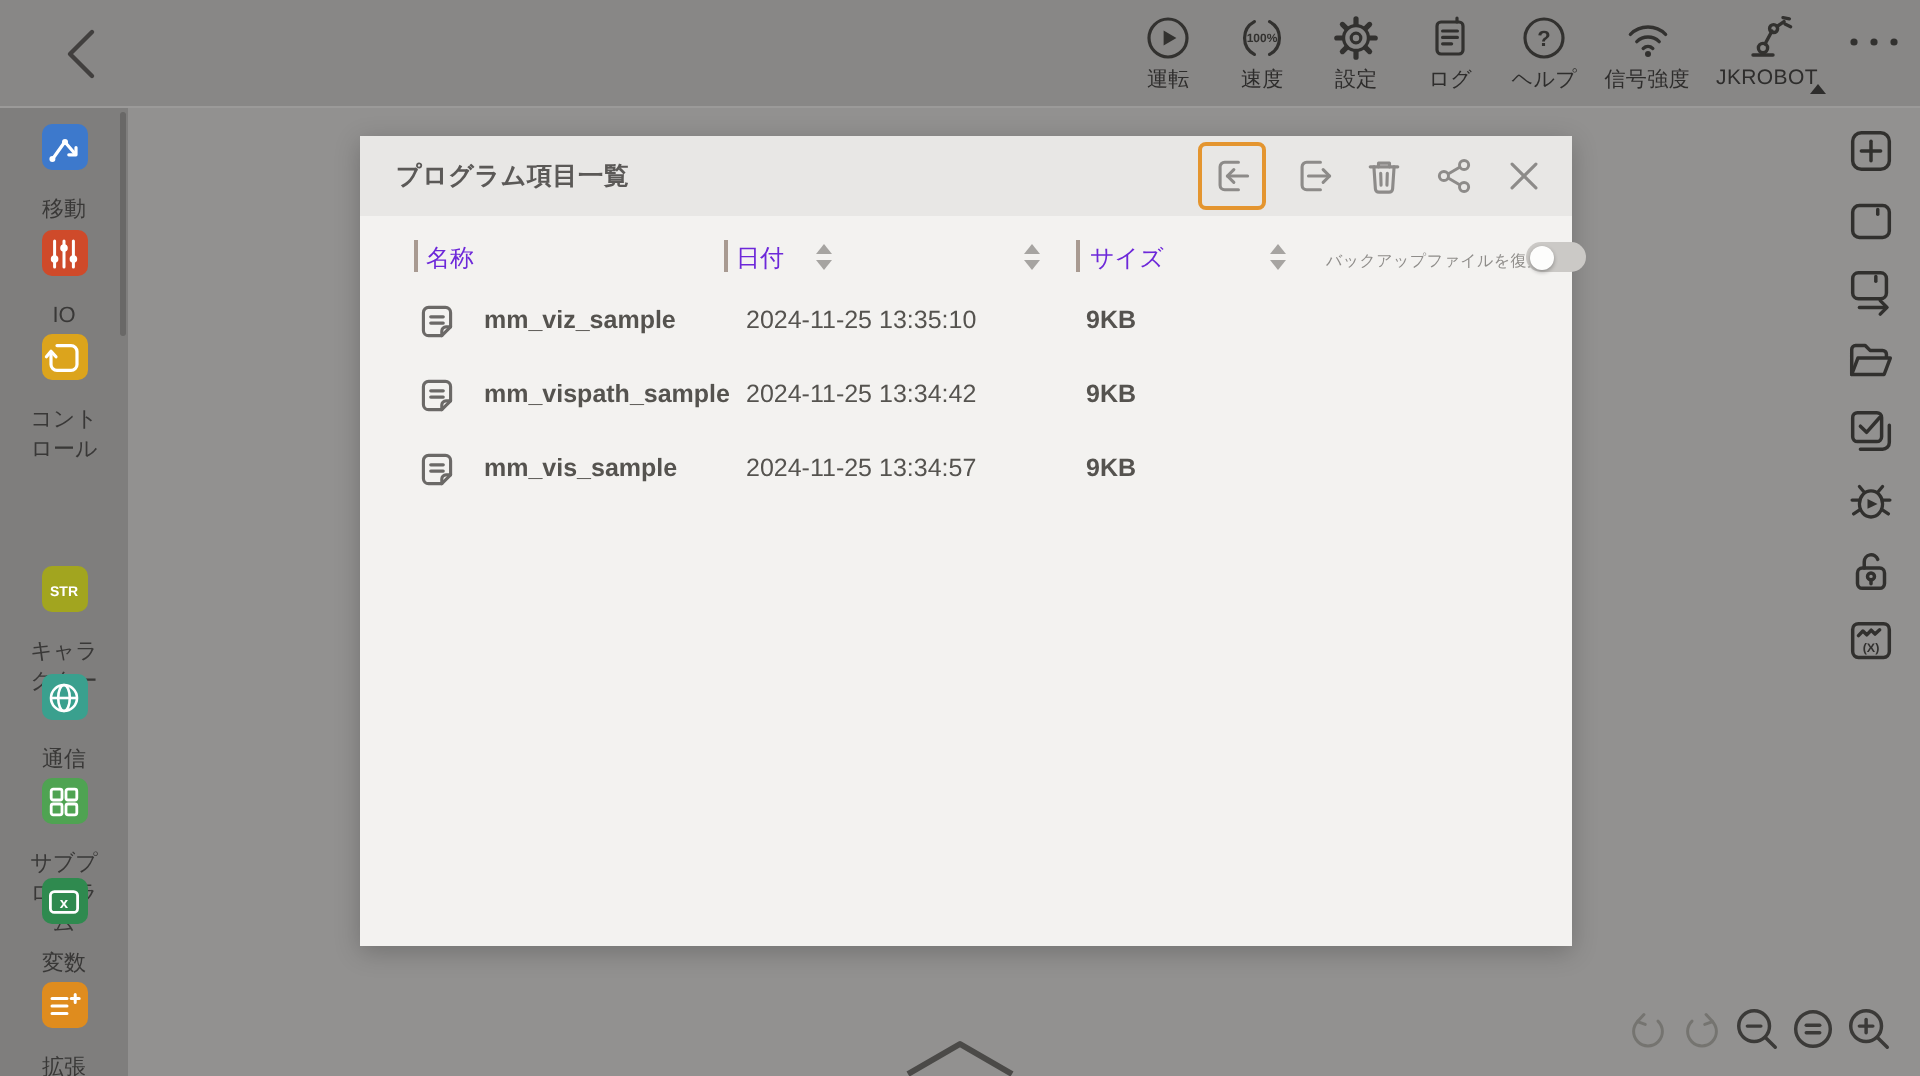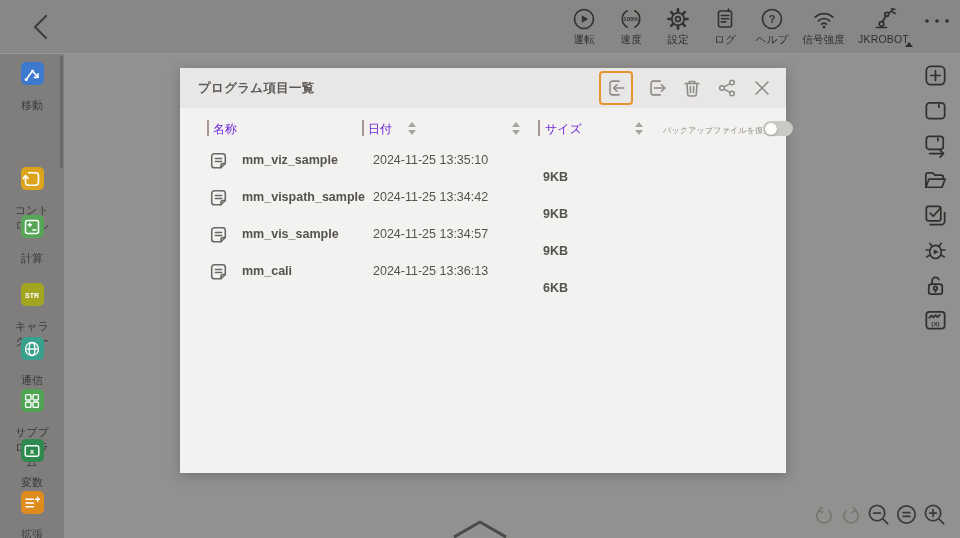--- a/index.html
+++ b/index.html
@@ -85,21 +85,21 @@
   .sort .down { border-top:5.5px solid #a6a4a1; }
 
   .toggle-label { position:absolute; left:483px; top:17px; font-size:8px; color:#8f8d8a; letter-spacing:0.2px; }
   .toggle { position:absolute; left:583px; top:13px; width:30px; height:15px; border-radius:8px; background:#cbc9c6; cursor:pointer; }
   .toggle .knob { position:absolute; left:1.5px; top:1.5px; width:12px; height:12px; border-radius:50%; background:#fdfdfc; box-shadow:0 1px 2px rgba(0,0,0,0.3); }
 
   .file-row { position:absolute; left:0; right:14px; height:26px; cursor:pointer; }
   .f-icon { position:absolute; left:27px; top:1px; }
   .f-name { position:absolute; left:62px; top:5px; font-size:12.5px; font-weight:600; color:#55534f; }
   .f-date { position:absolute; left:193px; top:5px; font-size:12.5px; font-weight:400; color:#55534f; }
-  .f-size { position:absolute; left:363px; top:22px; font-size:12.5px; font-weight:600; color:#55534f; }
+  .f-size { position:absolute; left:363px; top:5px; font-size:12.5px; font-weight:600; color:#55534f; }
 
   
   .rtools {
     position:absolute; right:11px; top:62px;
     display:flex; flex-direction:column; gap:8px; align-items:center;
   }
   .rtool { cursor:pointer; }
 
   
   .zoomctl { position:absolute; right:13px; bottom:11px; display:flex; gap:3px; align-items:center; }
@@ -225,45 +225,48 @@
             <path d="M12.3,9 L16.3,13.6"></path>
             <path d="M17,10.8 v3.6 h-3.6"></path>
         </g>
         <circle cx="5.2" cy="16.5" r="1.5" fill="#fff"></circle>
           <circle cx="11.5" cy="8" r="1.5" fill="#fff"></circle>
       </svg>
     </div>
     <div class="rail-label">移動</div>
   </div>
 
+  <div class="rail-item" style="top:61px">
+    <div class="rail-icon" style="background:#cf4a2a">
+      <svg width="22" height="22" viewBox="0 0 22 22">
+        <g stroke="#fff" stroke-width="1.5" stroke-linecap="round">
+          <line x1="6.3" y1="4.5" x2="6.3" y2="17.5"></line>
+            <line x1="11" y1="4.5" x2="11" y2="17.5"></line>
+            <line x1="15.7" y1="4.5" x2="15.7" y2="17.5"></line>
+        </g>
+        <circle cx="6.3" cy="13.5" r="1.9" fill="#fff"></circle>
+          <circle cx="11" cy="8" r="1.9" fill="#fff"></circle>
+          <circle cx="15.7" cy="13.5" r="1.9" fill="#fff"></circle>
+      </svg>
+    </div>
+    <div class="rail-label">IO</div>
+  </div>
 
   <div class="rail-item" style="top:113px">
     <div class="rail-icon" style="background:#dca41c">
       <svg width="22" height="22" viewBox="0 0 22 22">
         <g stroke="#fff" stroke-width="1.6" fill="none" stroke-linecap="round" stroke-linejoin="round">
           <path d="M7.5,4.8 h7 a3,3 0 0 1 3,3 v6.4 a3,3 0 0 1 -3,3 h-7 a3,3 0 0 1 -3,-3 V8.6"></path>
           <path d="M2.2,10.4 L4.5,7.6 L7,10.4"></path>
         </g>
       </svg>
     </div>
     <div class="rail-label">コントロール</div>
   </div>
 
-  <div class="rail-item" style="top:161px">
-    <div class="rail-icon" style="background:#57a657">
-      <svg width="22" height="22" viewBox="0 0 22 22">
-        <g stroke="#fff" stroke-width="1.5" fill="none" stroke-linecap="round">
-          <rect x="4.5" y="4.5" width="13" height="13" rx="2"></rect>
-          <path d="M7.2,8.8 h3.2 M8.8,7.2 v3.2"></path>
-          <path d="M11.8,14 h3"></path>
-        </g>
-      </svg>
-    </div>
-    <div class="rail-label">計算</div>
-  </div>
 
   <div class="rail-item" style="top:229px">
     <div class="rail-icon" style="background:#a2a51f">
       <svg width="22" height="22" viewBox="0 0 22 22">
         <text x="11" y="14" text-anchor="middle" font-size="7" font-weight="bold" fill="#fff">STR</text>
       </svg>
     </div>
     <div class="rail-label">キャラクター</div>
   </div>
 
@@ -442,35 +445,20 @@
             <line x1="8" y1="9" x2="14" y2="9"></line>
             <line x1="8" y1="12" x2="14" y2="12"></line>
           </g>
         </svg>
       </span>
       <span class="f-name">mm_vis_sample</span>
       <span class="f-date">2024-11-25 13:34:57</span>
       <span class="f-size">9KB</span>
     </div>
 
-    <div class="file-row" style="top:151px">
-      <span class="f-icon">
-        <svg width="23" height="23" viewBox="0 0 22 22">
-          <g stroke="#6b6967" stroke-width="1.5" fill="none" stroke-linecap="round" stroke-linejoin="round">
-            <path d="M4.5,7 a2.5,2.5 0 0 1 2.5,-2.5 h8 a2.5,2.5 0 0 1 2.5,2.5 v6.8 l-4.2,4.2 h-6.3 a2.5,2.5 0 0 1 -2.5,-2.5 z"></path>
-            <path d="M13.3,18 v-2.2 a2,2 0 0 1 2,-2 h2.2"></path>
-            <line x1="8" y1="9" x2="14" y2="9"></line>
-            <line x1="8" y1="12" x2="14" y2="12"></line>
-          </g>
-        </svg>
-      </span>
-      <span class="f-name">mm_cali</span>
-      <span class="f-date">2024-11-25 13:36:13</span>
-      <span class="f-size">6KB</span>
-    </div>
   </div>
 </div>
 
 <div class="rtools">
   <div class="rtool">
     <svg width="27" height="27" viewBox="0 0 28 28">
       <g stroke="#31302e" stroke-width="1.8" fill="none" stroke-linecap="round">
         <rect x="4.5" y="4.5" width="19" height="19" rx="4.5"></rect>
         <line x1="14" y1="9" x2="14" y2="19"></line>
           <line x1="9" y1="14" x2="19" y2="14"></line>

